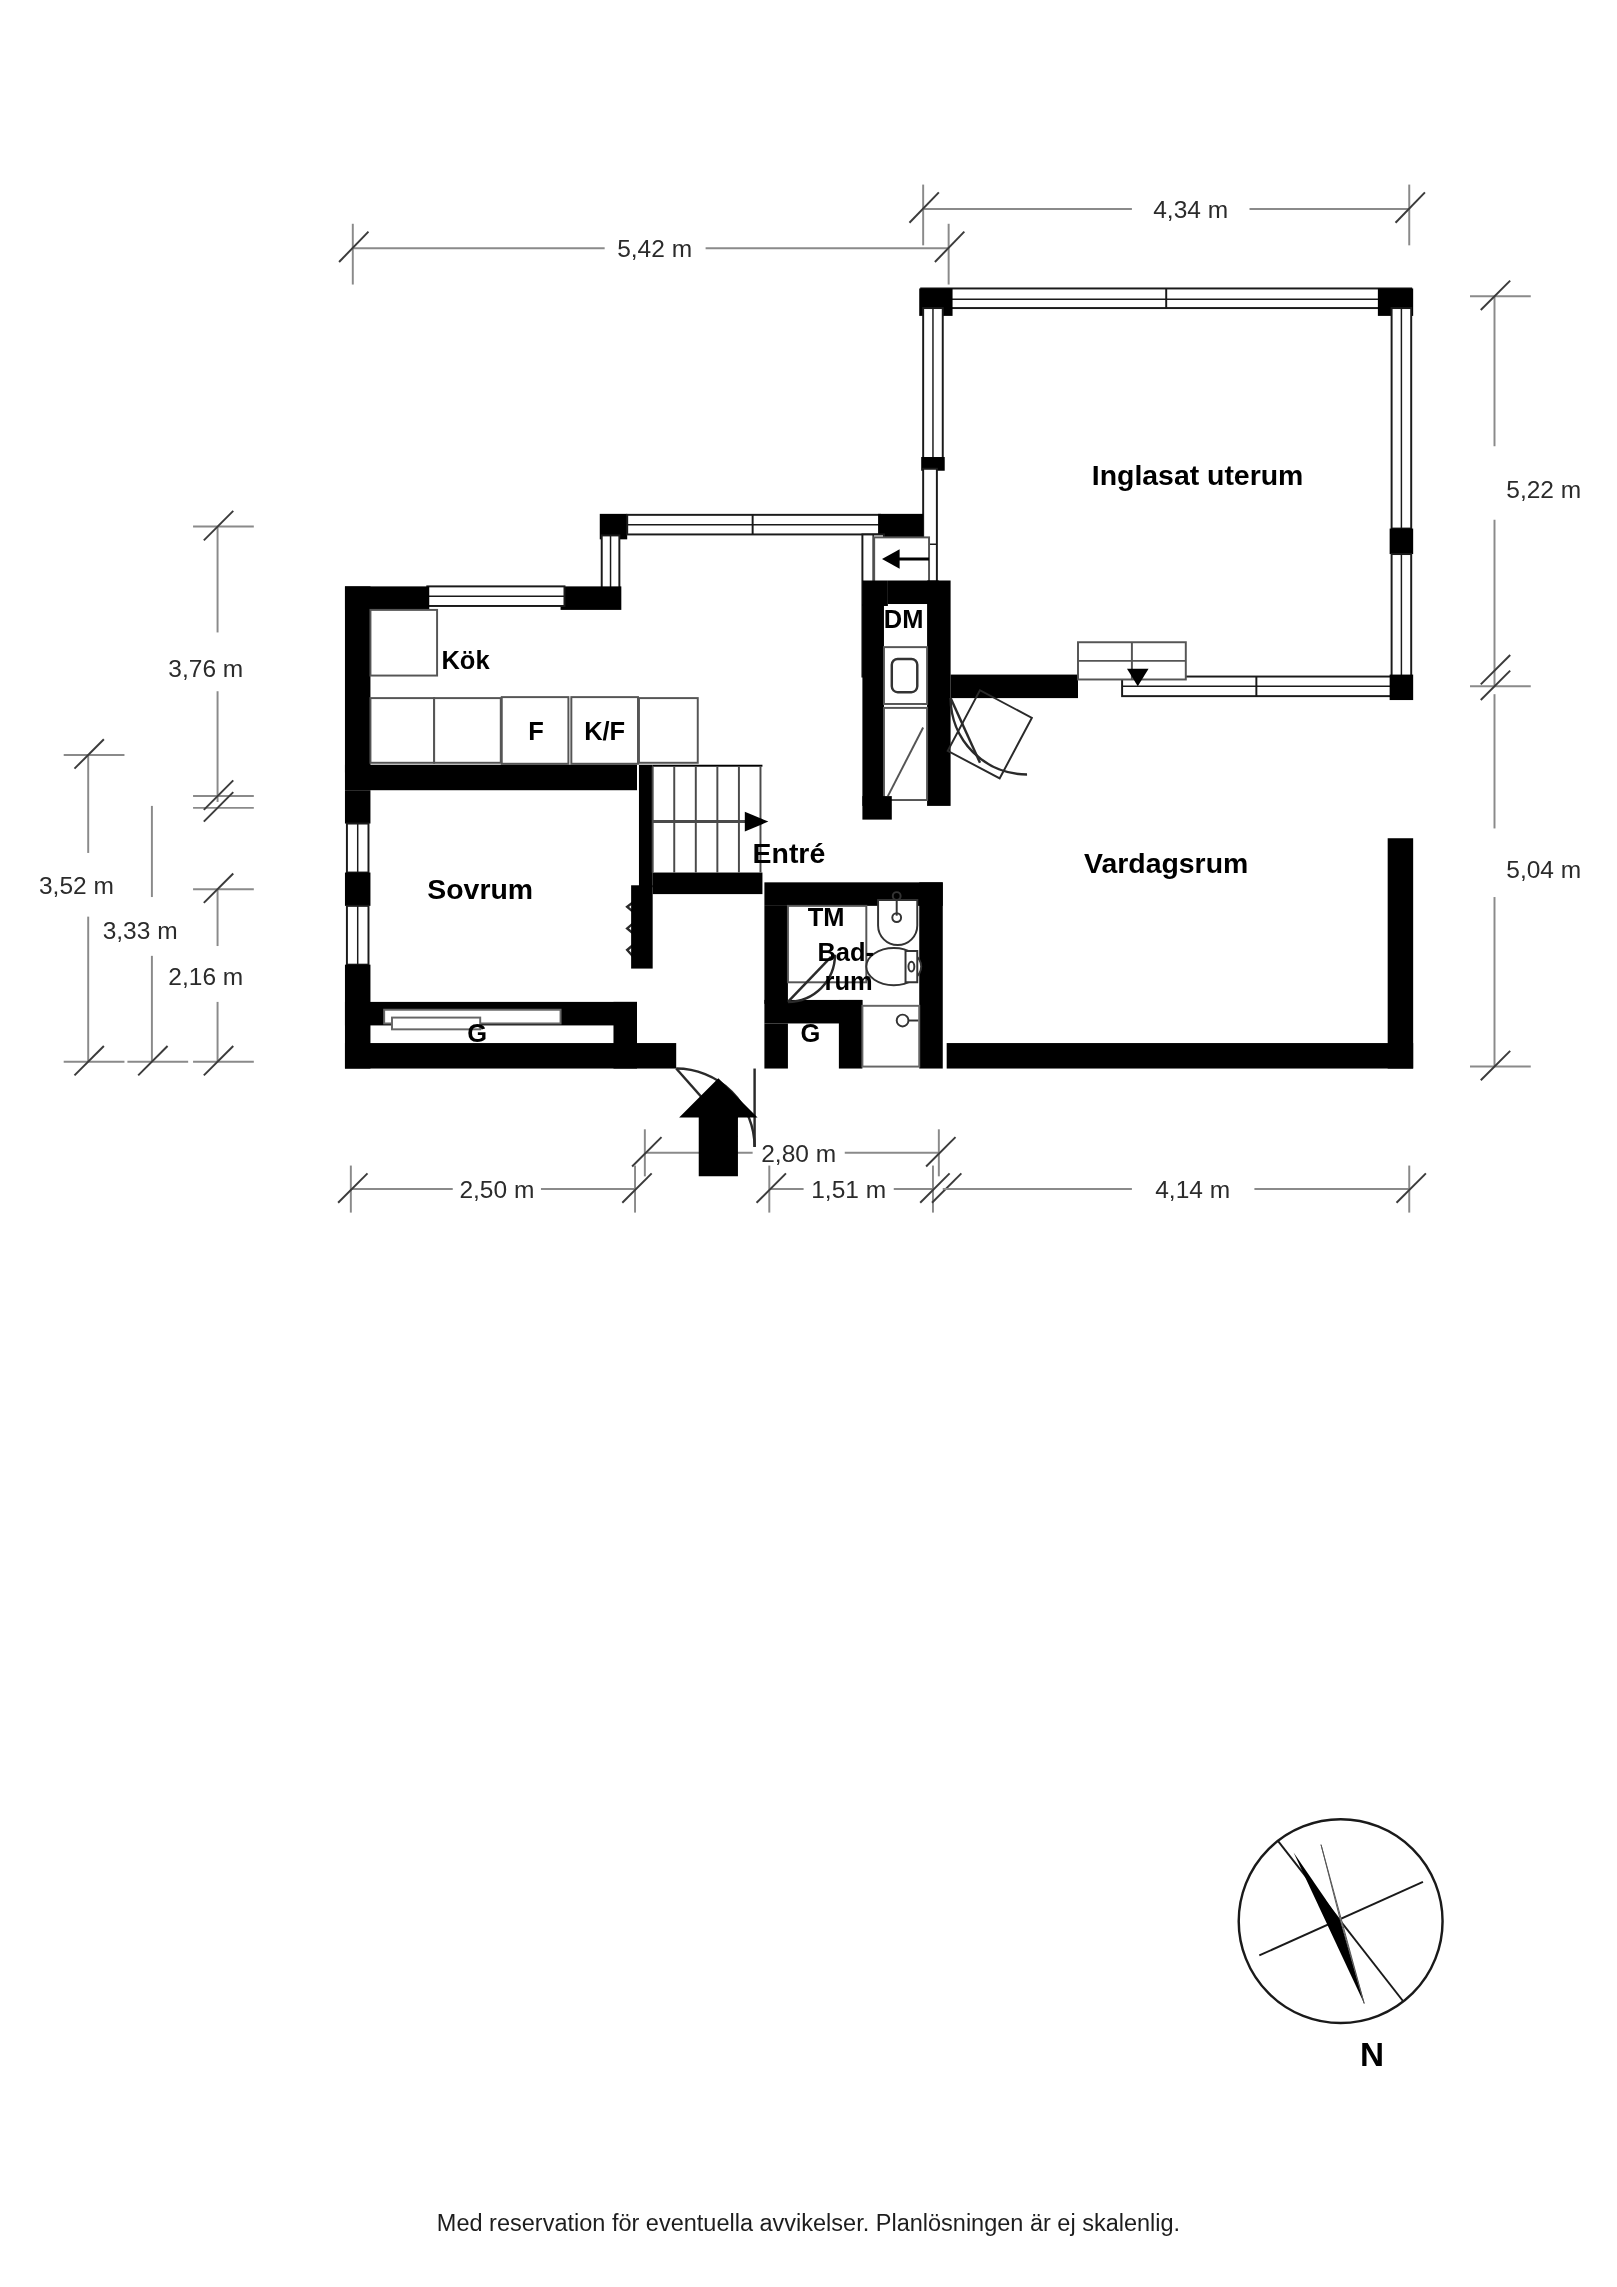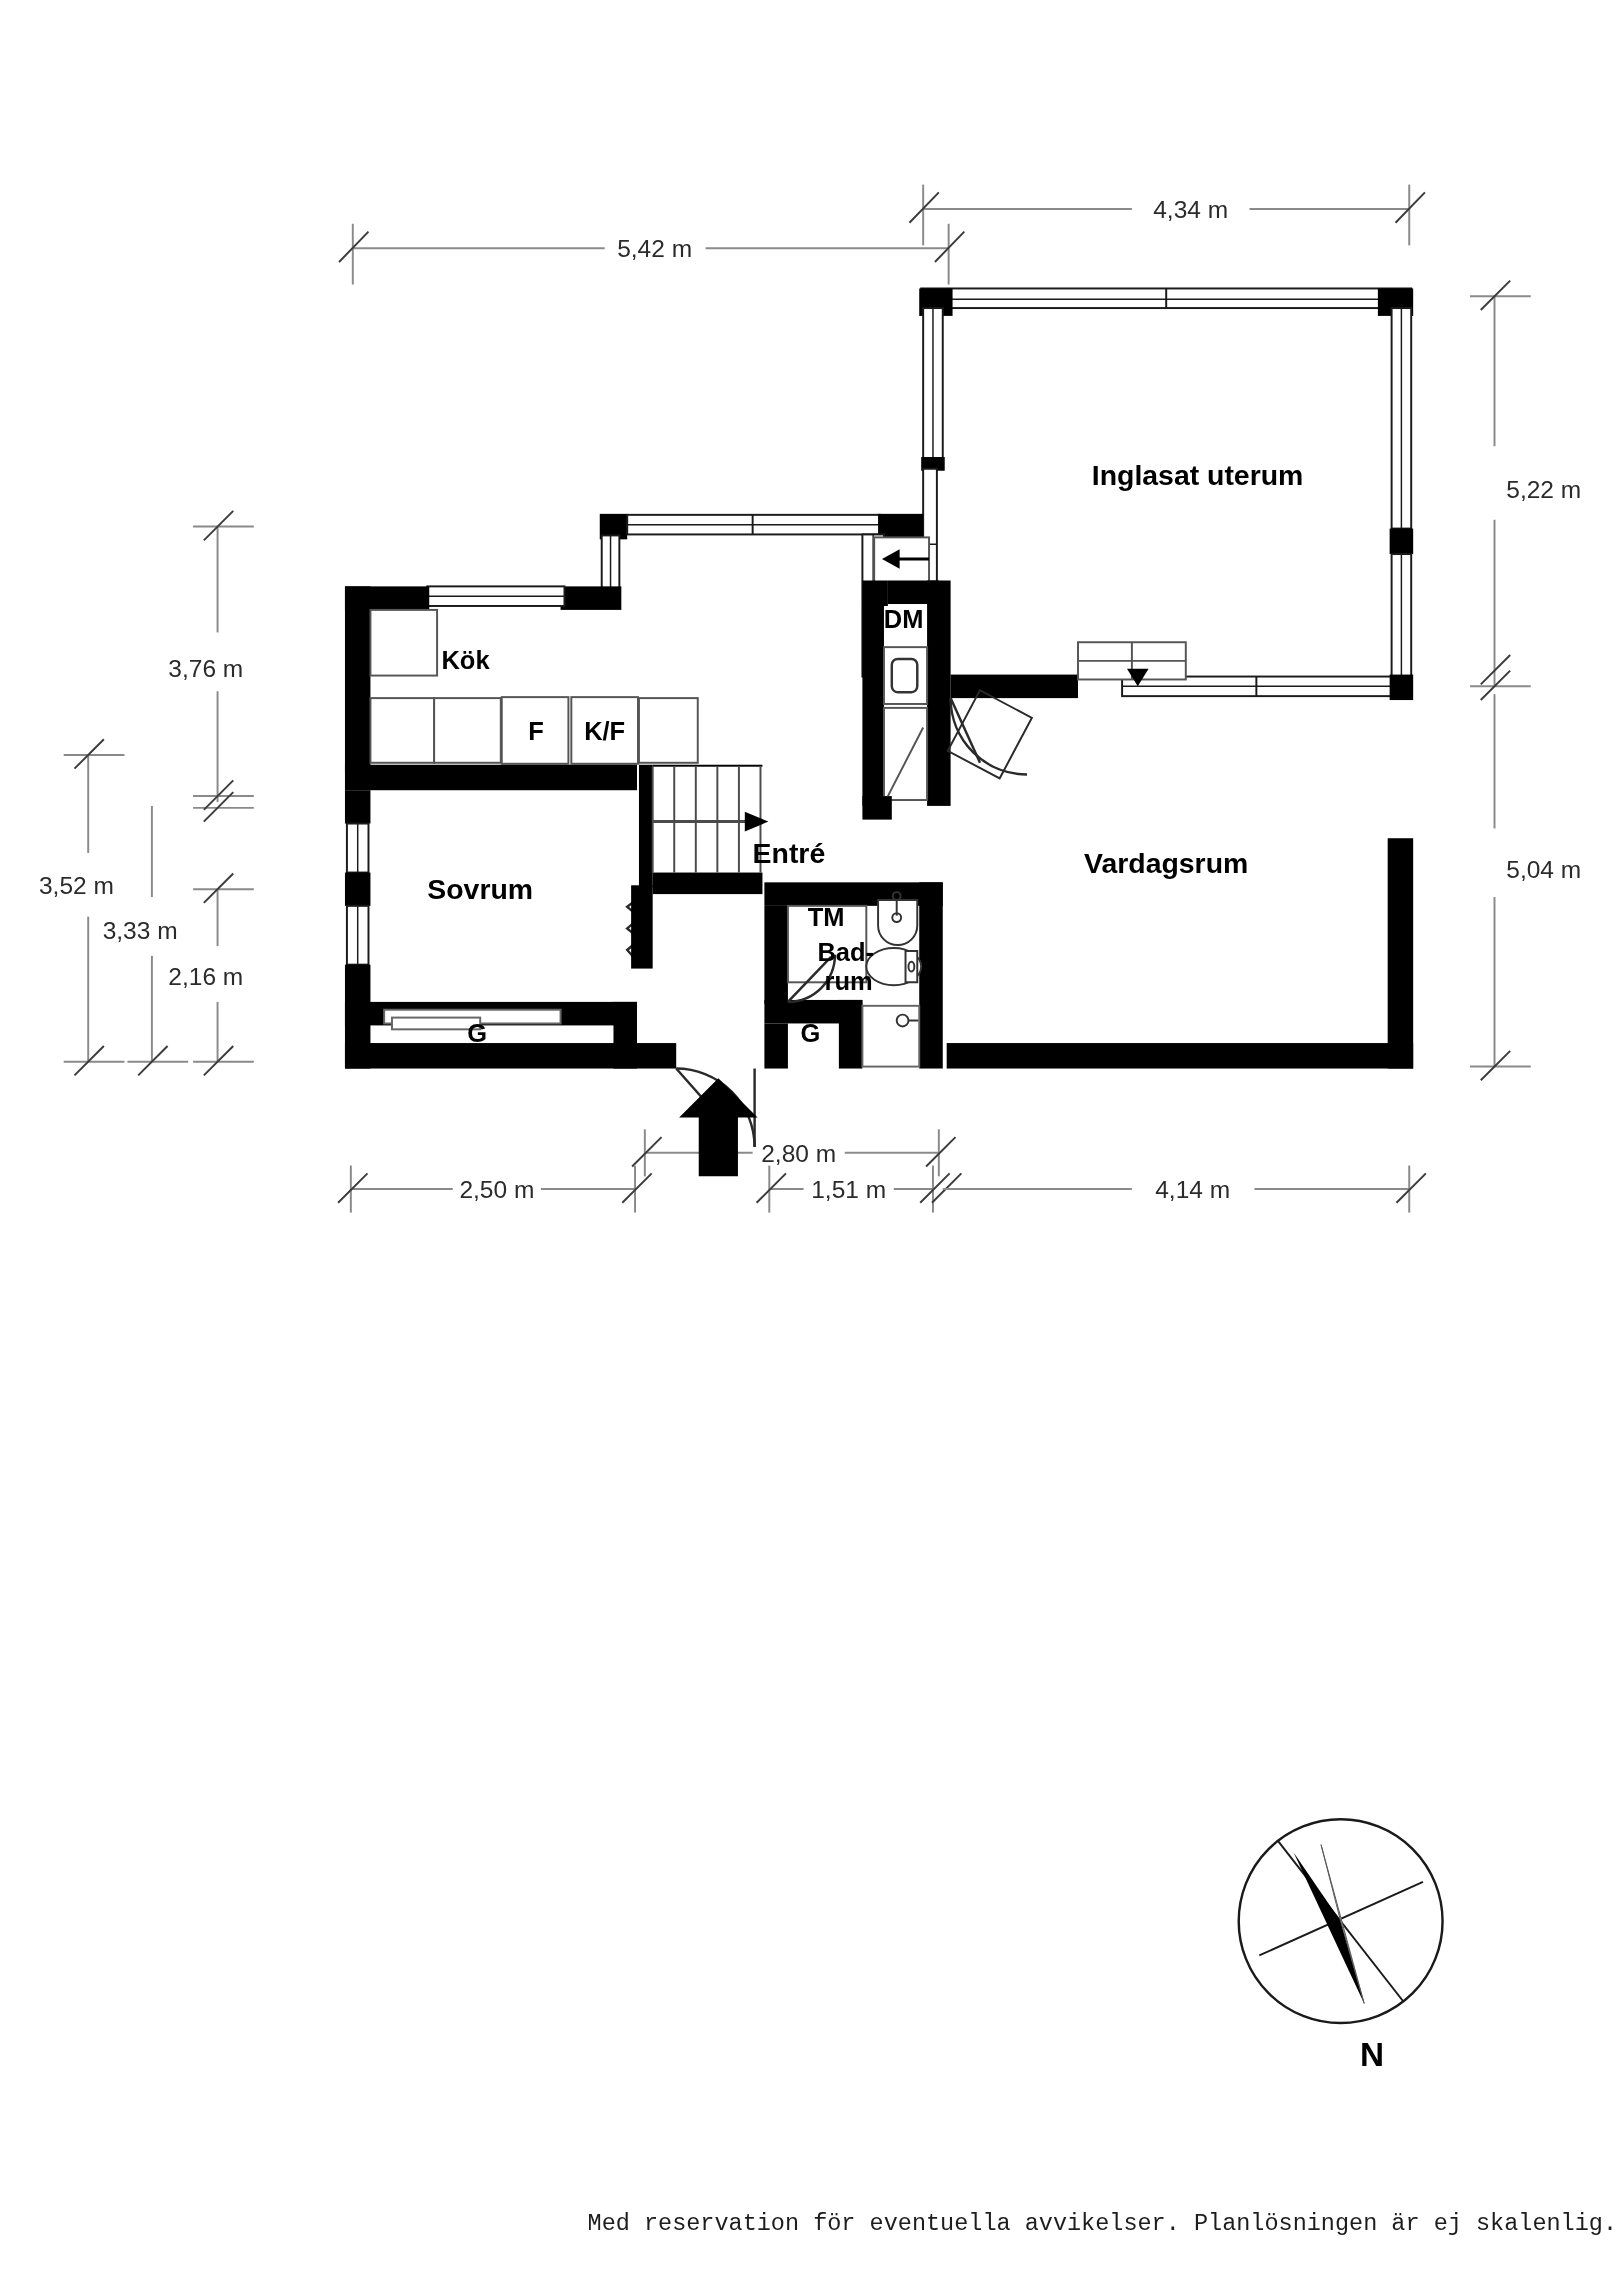--- a/index.html
+++ b/index.html
@@ -3,22 +3,22 @@
 <meta charset="utf-8">
 <style>
   html,body{margin:0;padding:0;background:#ffffff;}
   body{width:1617px;height:2288px;position:relative;font-family:"Liberation Sans",sans-serif;overflow:hidden;}
   #stage{position:absolute;left:0;top:0;width:1471px;height:2288px;}
   svg{position:absolute;left:0;top:0;}
   .dimtxt{font-family:"Liberation Sans",sans-serif;font-size:25px;fill:#2b2b2b;}
   .roomlbl{font-family:"Liberation Sans",sans-serif;font-size:26px;font-weight:bold;fill:#000;}
   .roomlbl-lg{font-family:"Liberation Sans",sans-serif;font-size:29px;font-weight:bold;fill:#000;}
   .applbl{font-family:"Liberation Sans",sans-serif;font-size:26px;font-weight:bold;fill:#000;}
-  .footer{position:absolute;left:0;top:2210px;width:1617px;text-align:right;
-          font-family:Liberation Mono, monospace;font-size:23.5px;color:#1d1d1d;}
+  .footer{position:absolute;left:0;top:2210px;width:1617px;text-align:center;
+          font-family:Liberation Sans, sans-serif;font-size:23.5px;color:#1d1d1d;}
   .nlbl{font-family:"Liberation Sans",sans-serif;font-size:34px;font-weight:bold;fill:#000;}
 </style>
 </head>
 <body>
 
 <div id="stage">
 
 <svg width="1617" height="2288" viewBox="0 0 1650 2334">
 
   <g stroke="#8a8a8a" stroke-width="2" fill="none">

